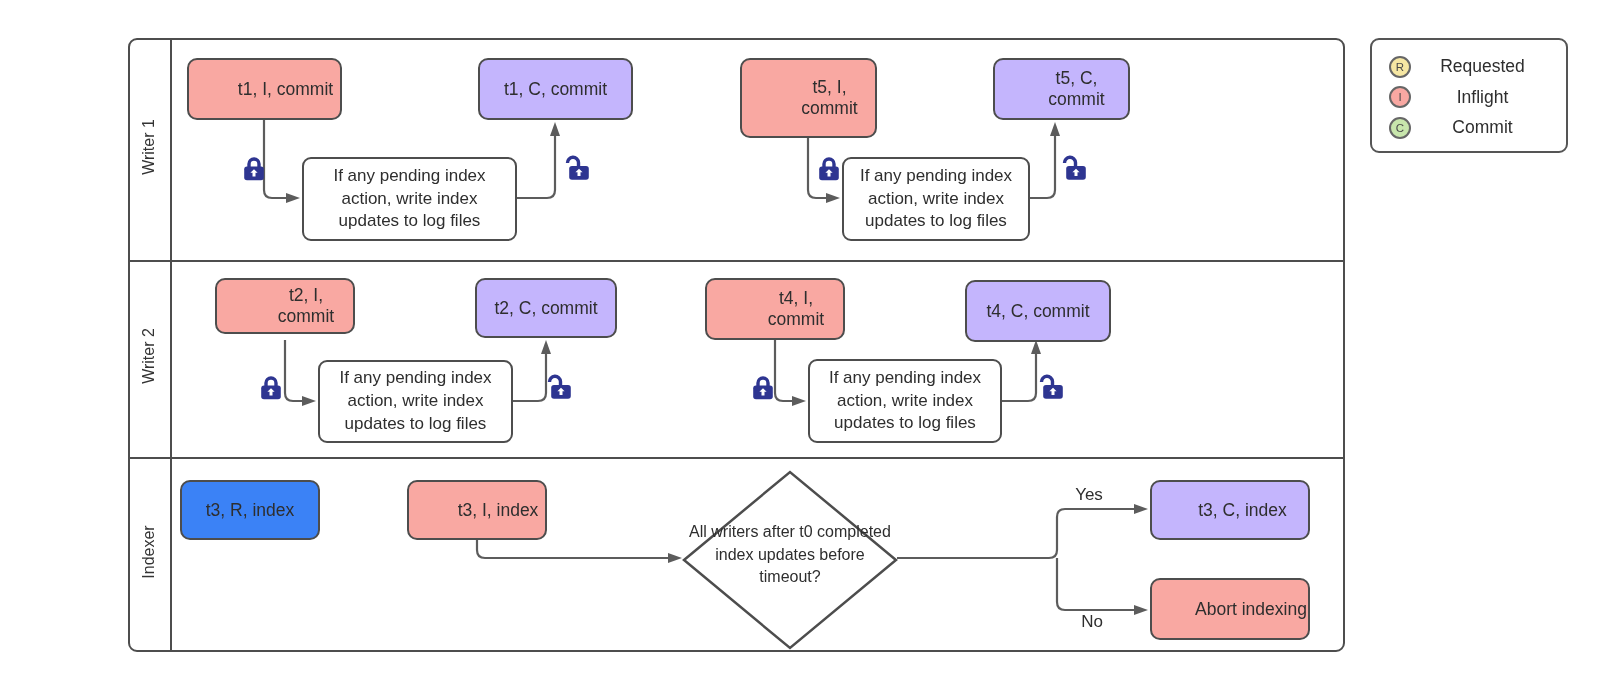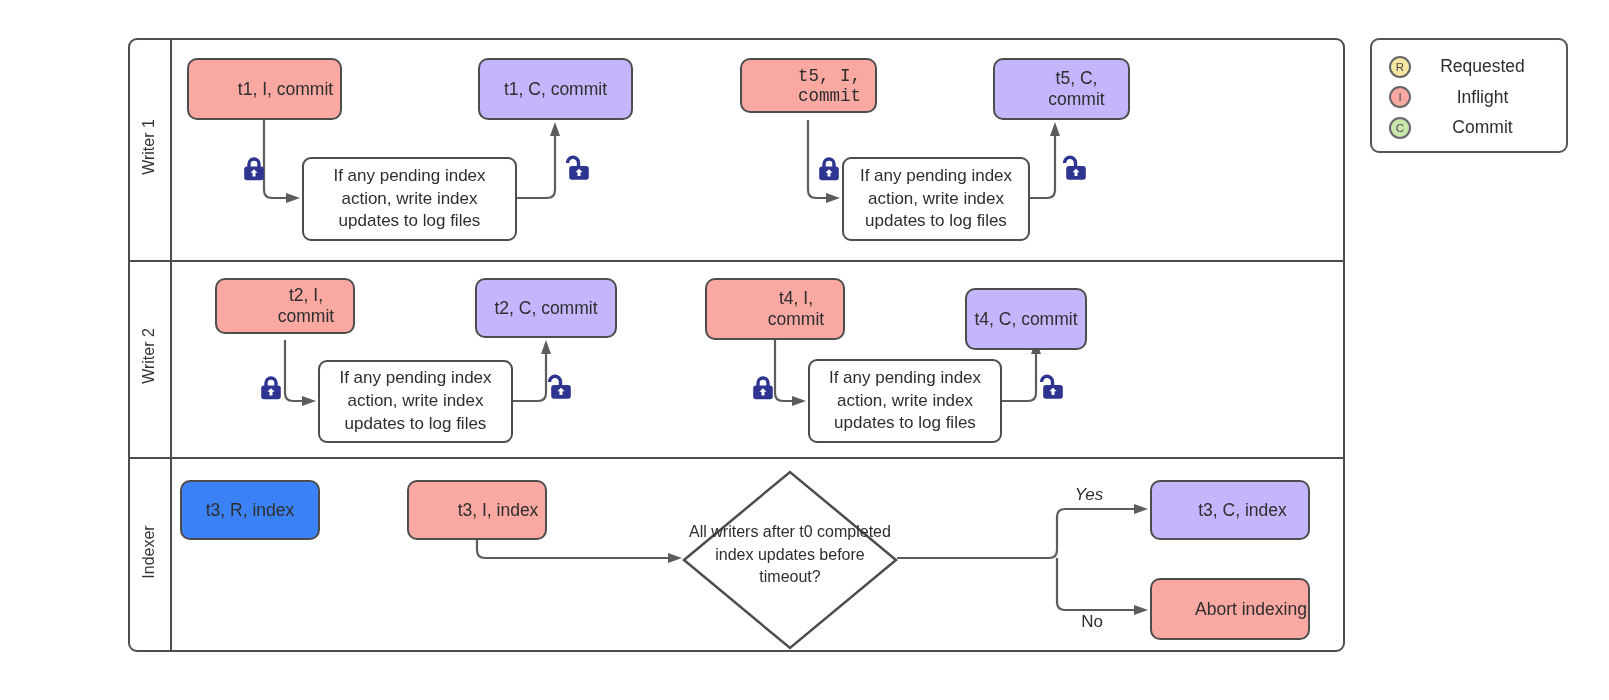--- a/index.html
+++ b/index.html
@@ -68,35 +68,35 @@
       <path d="M477 540 V550 Q477 558 485 558 H669" marker-end="url(#arw)"></path>
       <path d="M897 558 H1049 Q1057 558 1057 550 V517 Q1057 509 1065 509 H1135" marker-end="url(#arw)"></path>
       <path d="M1057 558 V602 Q1057 610 1065 610 H1135" marker-end="url(#arw)"></path>
     </g>
     <polygon points="684,560 790,472 896,560 790,648" fill="#ffffff" stroke="#4d4d4d" stroke-width="2.5"></polygon>
   </svg>
 
   <div class="node pink" style="left:187px;top:58px;width:155px;height:62px;">t1, I, commit</div>
   <div class="node green" style="left:478px;top:58px;width:155px;height:62px;">t1, C, commit</div>
   <div class="proc" style="left:302px;top:157px;width:215px;height:84px;">If any pending index action, write index updates to log files</div>
-  <div class="node pink" style="left:740px;top:58px;width:137px;height:55px;font-family:Liberation Mono, monospace;">t5, I, commit</div>
+  <div class="node pink" style="left:740px;top:58px;width:137px;height:80px;">t5, I, commit</div>
   <div class="node green" style="left:993px;top:58px;width:137px;height:62px;padding-left:30px;">t5, C, commit</div>
   <div class="proc" style="left:842px;top:157px;width:188px;height:84px;">If any pending index action, write index updates to log files</div>
 
   <div class="node pink" style="left:215px;top:278px;width:140px;height:56px;">t2, I, commit</div>
   <div class="node green" style="left:475px;top:278px;width:142px;height:60px;">t2, C, commit</div>
   <div class="proc" style="left:318px;top:360px;width:195px;height:83px;">If any pending index action, write index updates to log files</div>
   <div class="node pink" style="left:705px;top:278px;width:140px;height:62px;">t4, I, commit</div>
-  <div class="node green" style="left:965px;top:288px;width:122px;height:62px;">t4, C, commit</div>
+  <div class="node green" style="left:965px;top:280px;width:146px;height:62px;">t4, C, commit</div>
   <div class="proc" style="left:808px;top:359px;width:194px;height:84px;">If any pending index action, write index updates to log files</div>
 
   <div class="node yellow" style="left:180px;top:480px;width:140px;height:60px;">t3, R, index</div>
   <div class="node pink" style="left:407px;top:480px;width:140px;height:60px;">t3, I, index</div>
   <div class="decision-text">All writers after t0 completed index updates before timeout?</div>
-  <div class="edge-label" style="left:1064px;top:485px;width:50px;font-style:italic;">Yes</div>
+  <div class="edge-label" style="left:1064px;top:485px;width:50px;">Yes</div>
   <div class="edge-label" style="left:1067px;top:612px;width:50px;">No</div>
   <div class="node green" style="left:1150px;top:480px;width:160px;height:60px;padding-left:25px;">t3, C, index</div>
   <div class="node pink" style="left:1150px;top:578px;width:160px;height:62px;">Abort indexing</div>
 
   <svg class="lock" style="left:242px;top:155px;" width="24" height="27" viewBox="0 0 24 27">
     <path d="M7 12 V9 a5 5 0 0 1 10 0 v3" fill="none" stroke="#2e3591" stroke-width="3.4"></path>
     <rect x="2.2" y="11.5" width="19.6" height="13.8" rx="2.8" fill="#2e3591"></rect>
     <path d="M12 14.2 L15.6 17.8 H13.5 V21.6 H10.5 V17.8 H8.4 Z" fill="#fff"></path>
   </svg>
   <svg class="lock" style="left:817px;top:155px;" width="24" height="27" viewBox="0 0 24 27">

